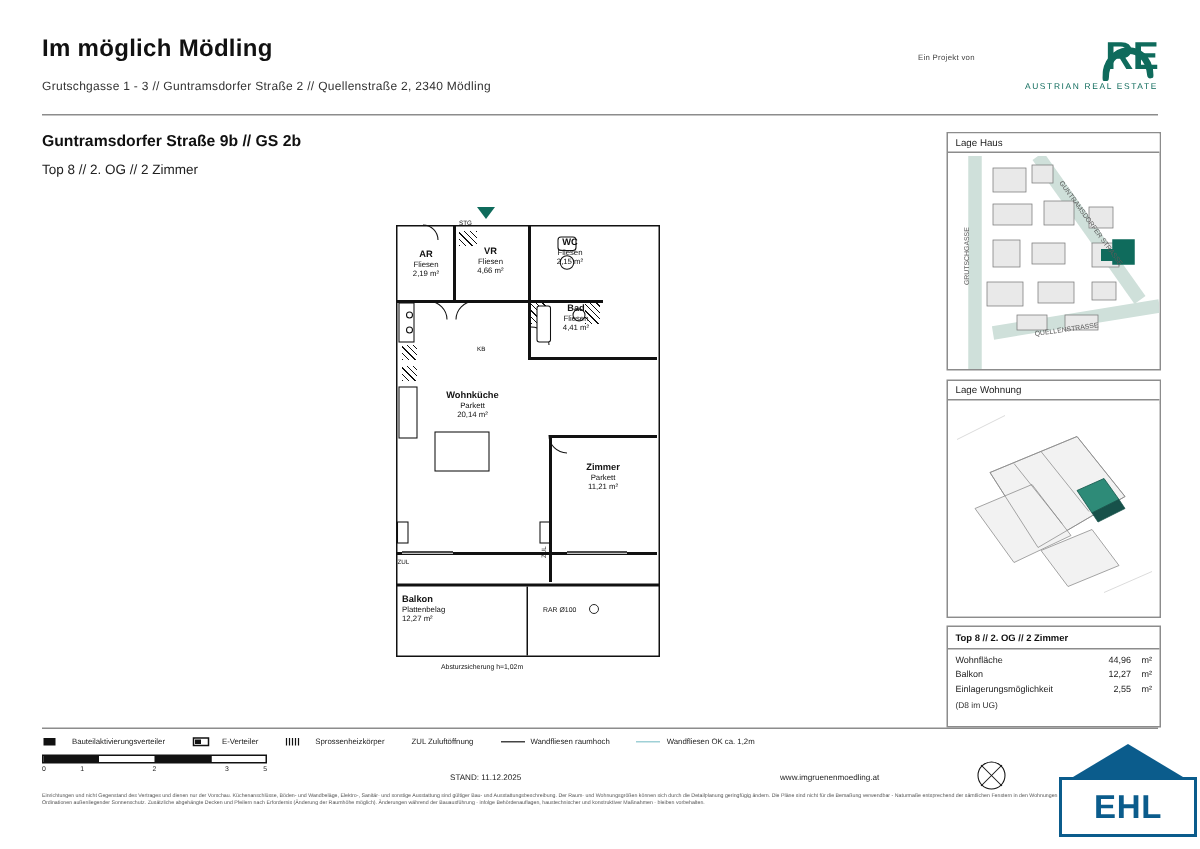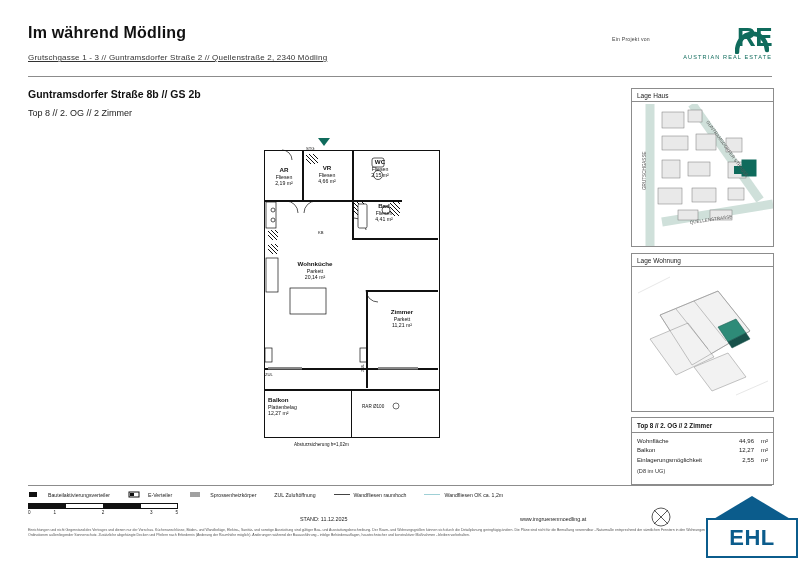--- a/index.html
+++ b/index.html
@@ -31,21 +31,20 @@
     font-size: 16px;
     font-weight: bold;
     letter-spacing: 0.2px;
     color: #111;
   }
   .project-address {
     margin-top: 11px;
     font-size: 8px;
     color: #333;
     letter-spacing: 0.2px;
-    text-decoration: underline;
   }
   .hdr-rule {
     position: absolute;
     left: 28px; top: 76px;
     width: 744px; height: 1px;
     background: #8c8c8c;
   }
   .unit-block {
     position: absolute;
     left: 28px; top: 88px;
@@ -249,27 +248,27 @@
     border-right: 40px solid transparent;
     border-bottom: 24px solid #0b5c8c;
   }
 </style>
 </head>
 <body>
 
 <div class="page">
 
   <div class="header">
-    <div class="project-title">Im während Mödling</div>
+    <div class="project-title">Im möglich Mödling</div>
     <div class="project-address">Grutschgasse 1 - 3 // Guntramsdorfer Straße 2 // Quellenstraße 2, 2340 Mödling</div>
   </div>
   <div class="hdr-rule"></div>
 
   <div class="unit-block">
-    <div class="unit-title">Guntramsdorfer Straße 8b // GS 2b</div>
+    <div class="unit-title">Guntramsdorfer Straße 9b // GS 2b</div>
     <div class="unit-sub">Top 8 // 2. OG // 2 Zimmer</div>
   </div>
 
   <div class="logo-wrap">
     <div class="logo-pre">Ein Projekt von</div>
     <div class="logo-main">
       <svg class="logo-arc" viewBox="0 0 34 34">
         <path d="M2 32 C2 10, 30 6, 32 30" stroke="#0f6b5c" stroke-width="4.5" fill="none" stroke-linecap="round"></path>
       </svg>
       <span class="logo-text">RE</span>

